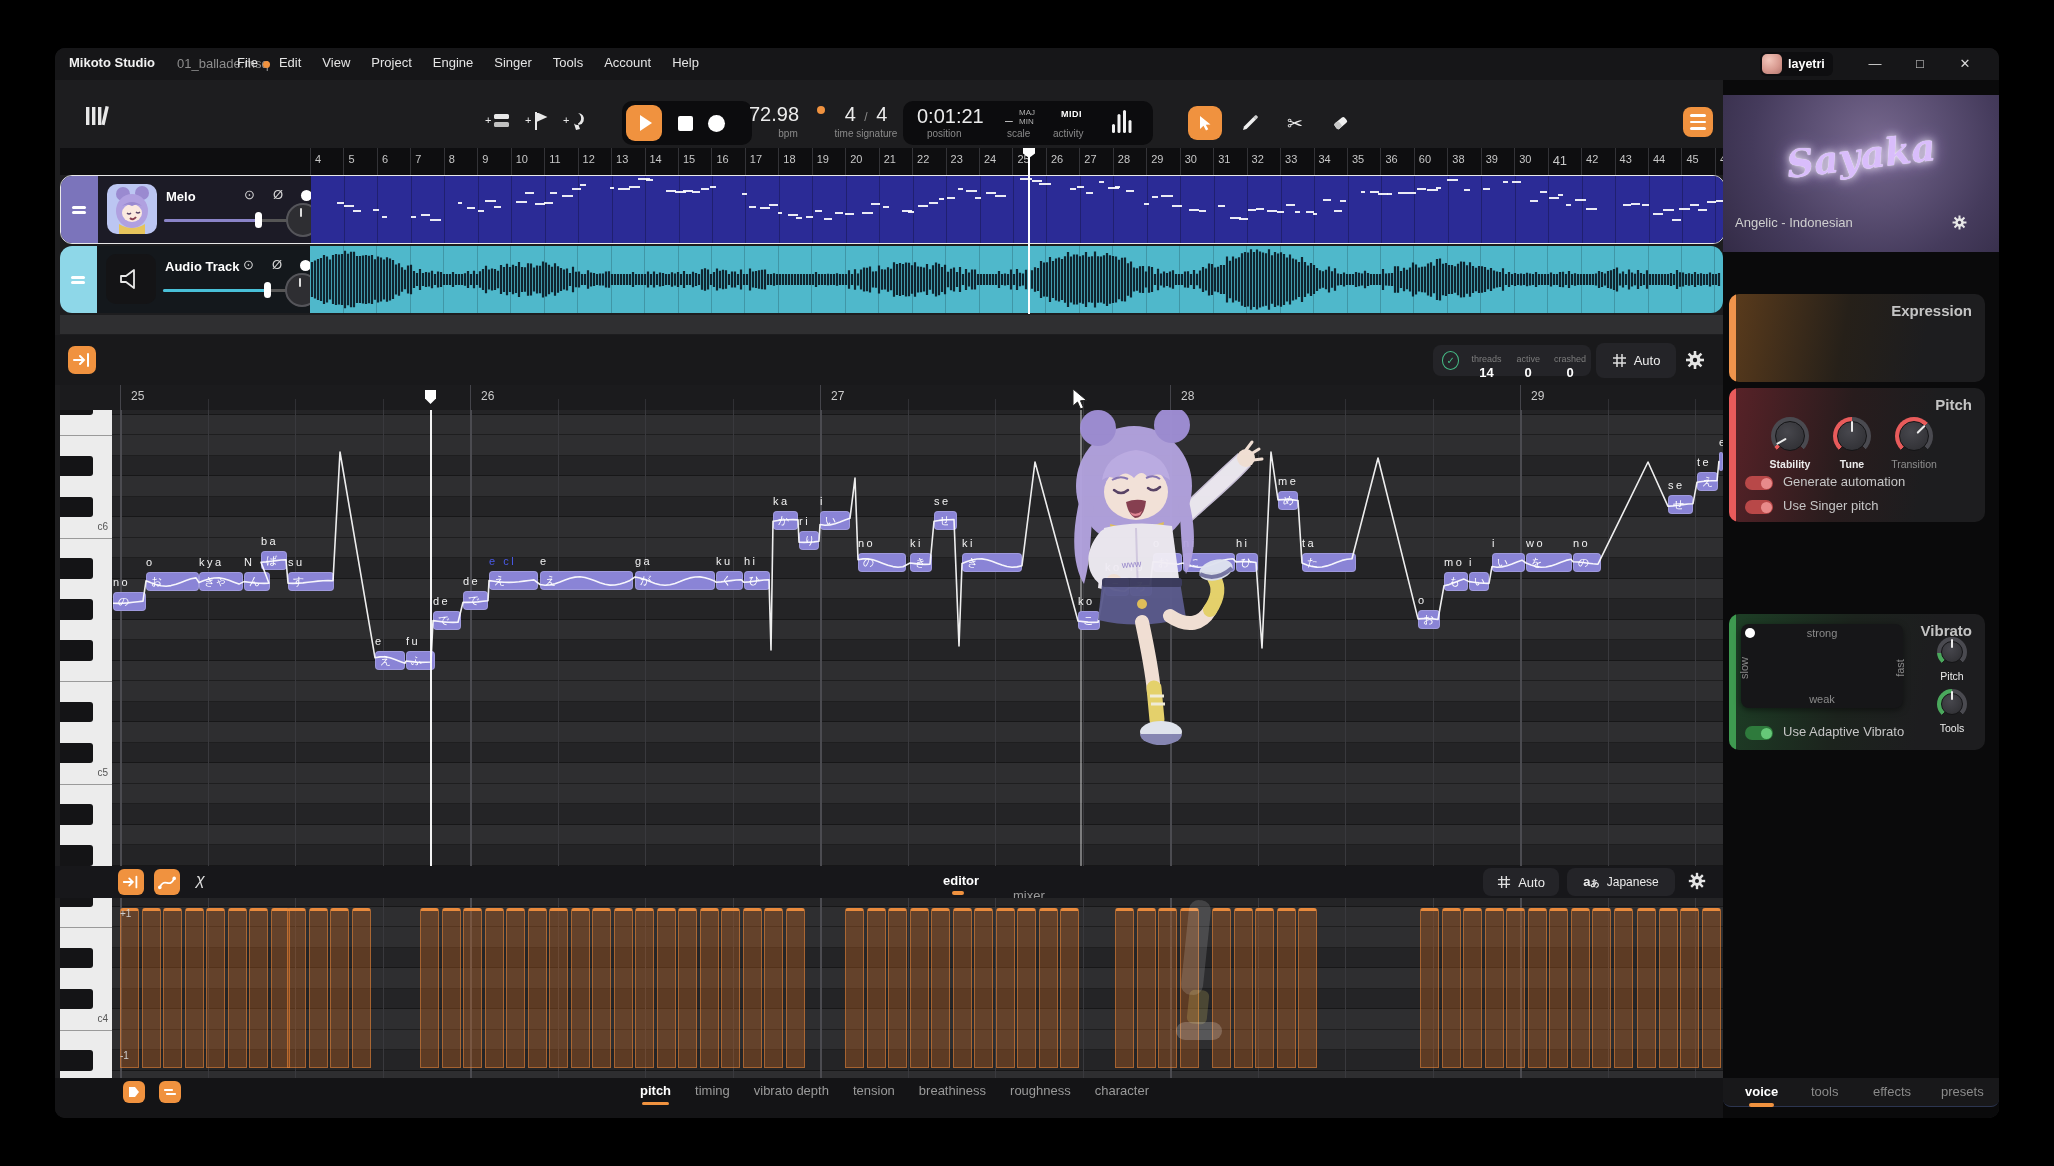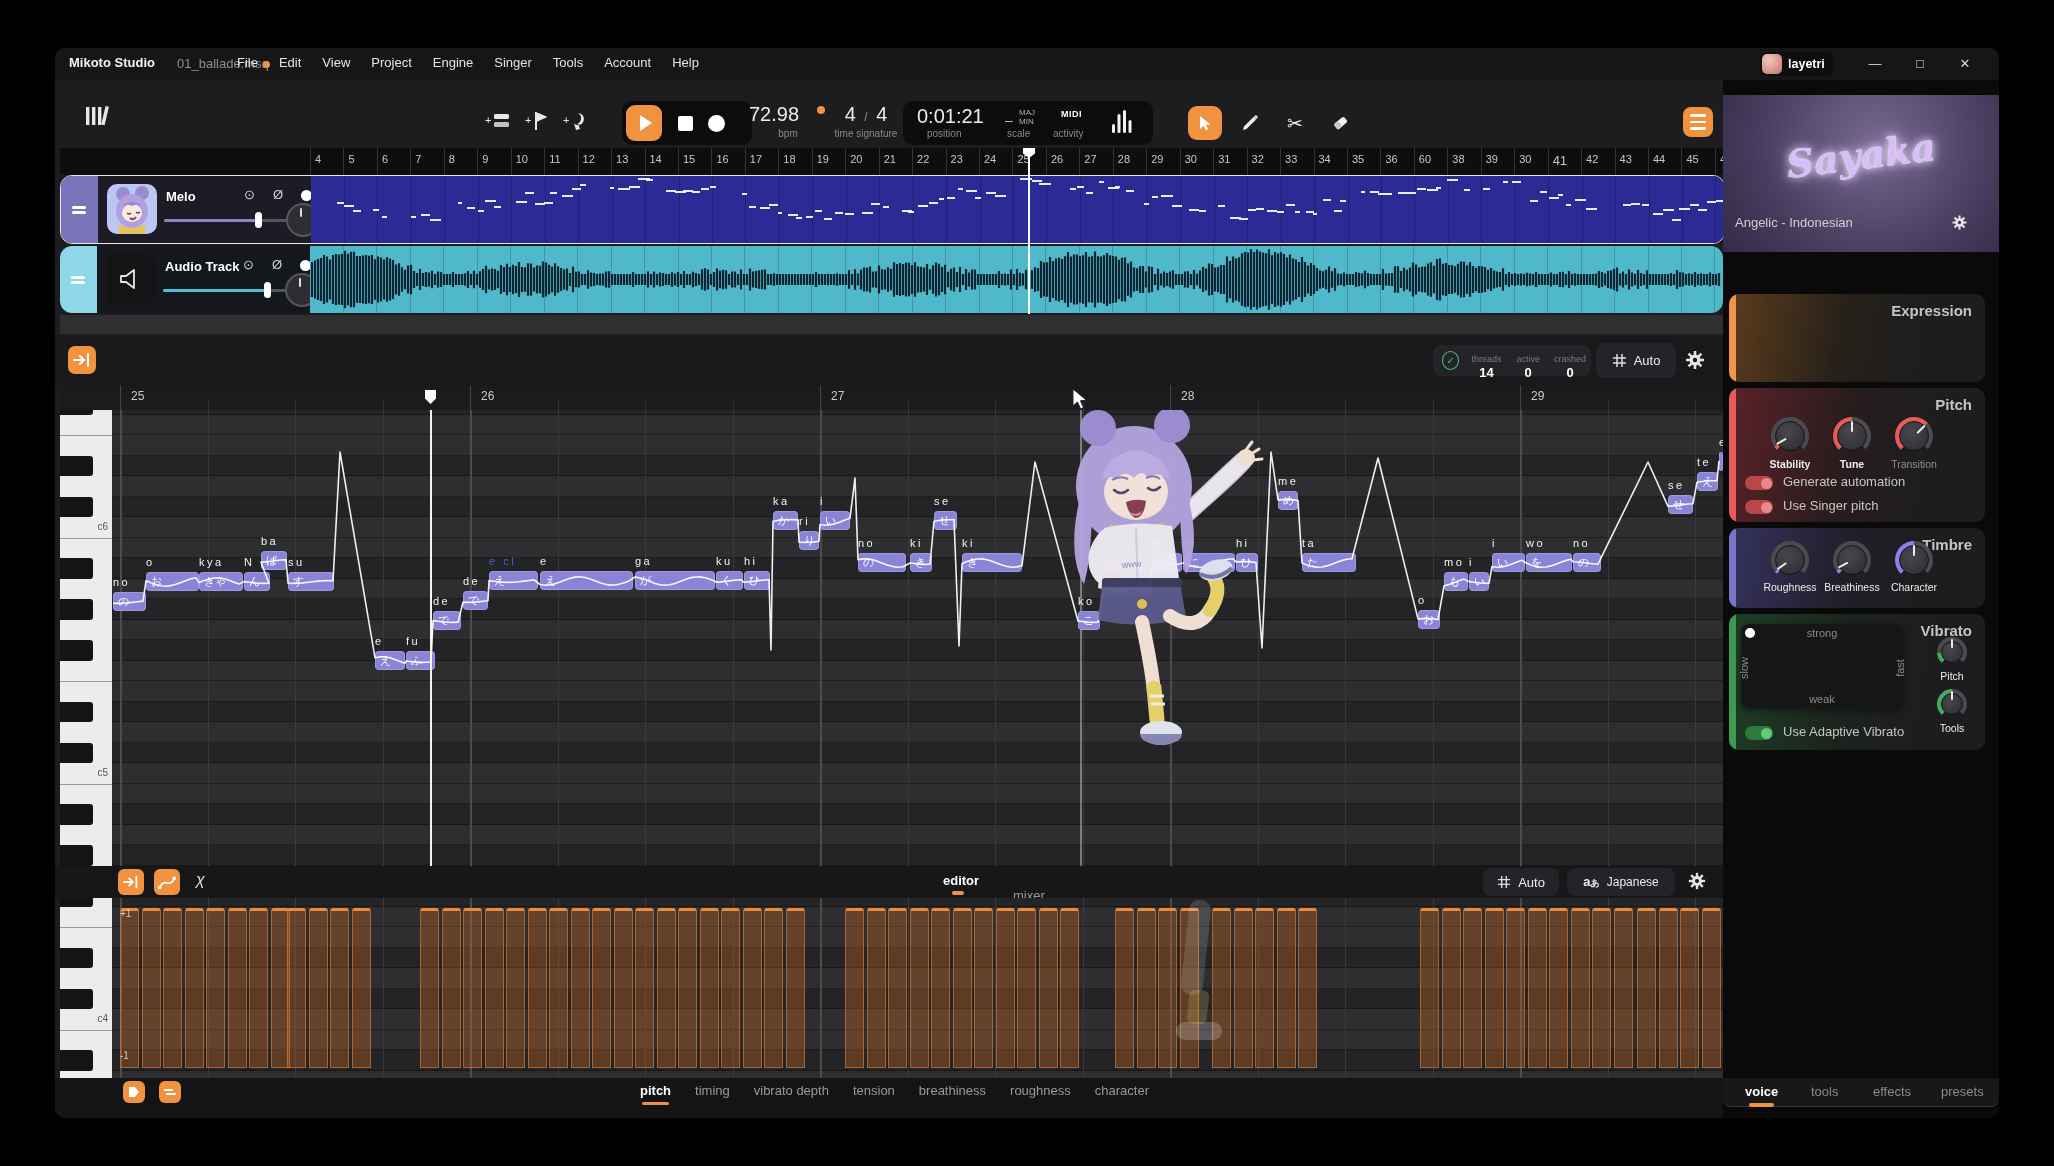--- a/index.html
+++ b/index.html
@@ -1172,39 +1172,20 @@
         <div class="toggle" style="position: absolute; left: 16px; top: 88px; background: rgb(184, 72, 72);">
           <i style="background: rgb(232, 138, 138);"></i>
         </div>
         <div class="tog-lab" style="position: absolute; left: 54px; top: 86px;">Generate automation</div>
         <div class="toggle" style="position: absolute; left: 16px; top: 112px; background: rgb(184, 72, 72);">
           <i style="background: rgb(232, 138, 138);"></i>
         </div>
         <div class="tog-lab" style="position: absolute; left: 54px; top: 110px;">Use Singer pitch</div>
       </div>
 
-    <div id="card-timbre" class="card">
-      <div class="card-strip" style="background:#7b74c8"></div>
-      <div class="card-title">Timbre</div>
-    <div class="knob" style="position: absolute; left: 42px; top: 13px; width: 38px; height: 38px; background: conic-gradient(from -135deg, rgb(138, 130, 232) 8deg, rgb(74, 74, 80) 8deg, rgb(74, 74, 80) 270deg, transparent 270deg);">
-          <div class="knob-face"></div>
-          <div class="knob-ptr" style="left: 18px; top: 3.6px; width: 2px; height: 11.4px; transform-origin: 1px 15.4px; transform: rotate(-125deg);"></div>
-        </div>
-        <div class="knob-lab" style="position: absolute; left: 26px; top: 53px; width: 70px;">Roughness</div>
-        <div class="knob" style="position: absolute; left: 104px; top: 13px; width: 38px; height: 38px; background: conic-gradient(from -135deg, rgb(138, 130, 232) 10deg, rgb(74, 74, 80) 10deg, rgb(74, 74, 80) 270deg, transparent 270deg);">
-          <div class="knob-face"></div>
-          <div class="knob-ptr" style="left: 18px; top: 3.6px; width: 2px; height: 11.4px; transform-origin: 1px 15.4px; transform: rotate(-118deg);"></div>
-        </div>
-        <div class="knob-lab" style="position: absolute; left: 88px; top: 53px; width: 70px;">Breathiness</div>
-        <div class="knob" style="position: absolute; left: 166px; top: 13px; width: 38px; height: 38px; background: conic-gradient(from -135deg, rgb(138, 130, 232) 135deg, rgb(74, 74, 80) 135deg, rgb(74, 74, 80) 270deg, transparent 270deg);">
-          <div class="knob-face"></div>
-          <div class="knob-ptr" style="left: 18px; top: 3.6px; width: 2px; height: 11.4px; transform-origin: 1px 15.4px; transform: rotate(0deg);"></div>
-        </div>
-        <div class="knob-lab" style="position: absolute; left: 150px; top: 53px; width: 70px;">Character</div>
-      </div>
 
     <div id="card-vibrato" class="card">
       <div class="card-strip" style="background:#3e9a50"></div>
       <div class="card-title">Vibrato</div>
       <div id="vib-pad">
         <span class="pad-lab" style="left:0;right:0;top:3px;text-align:center">strong</span>
         <span class="pad-lab" style="left:0;right:0;bottom:3px;text-align:center">weak</span>
         <span class="pad-lab" style="left:-8px;top:38px;transform:rotate(-90deg)">slow</span>
         <span class="pad-lab" style="right:-6px;top:38px;transform:rotate(-90deg)">fast</span>
         <div id="pad-dot"></div>

